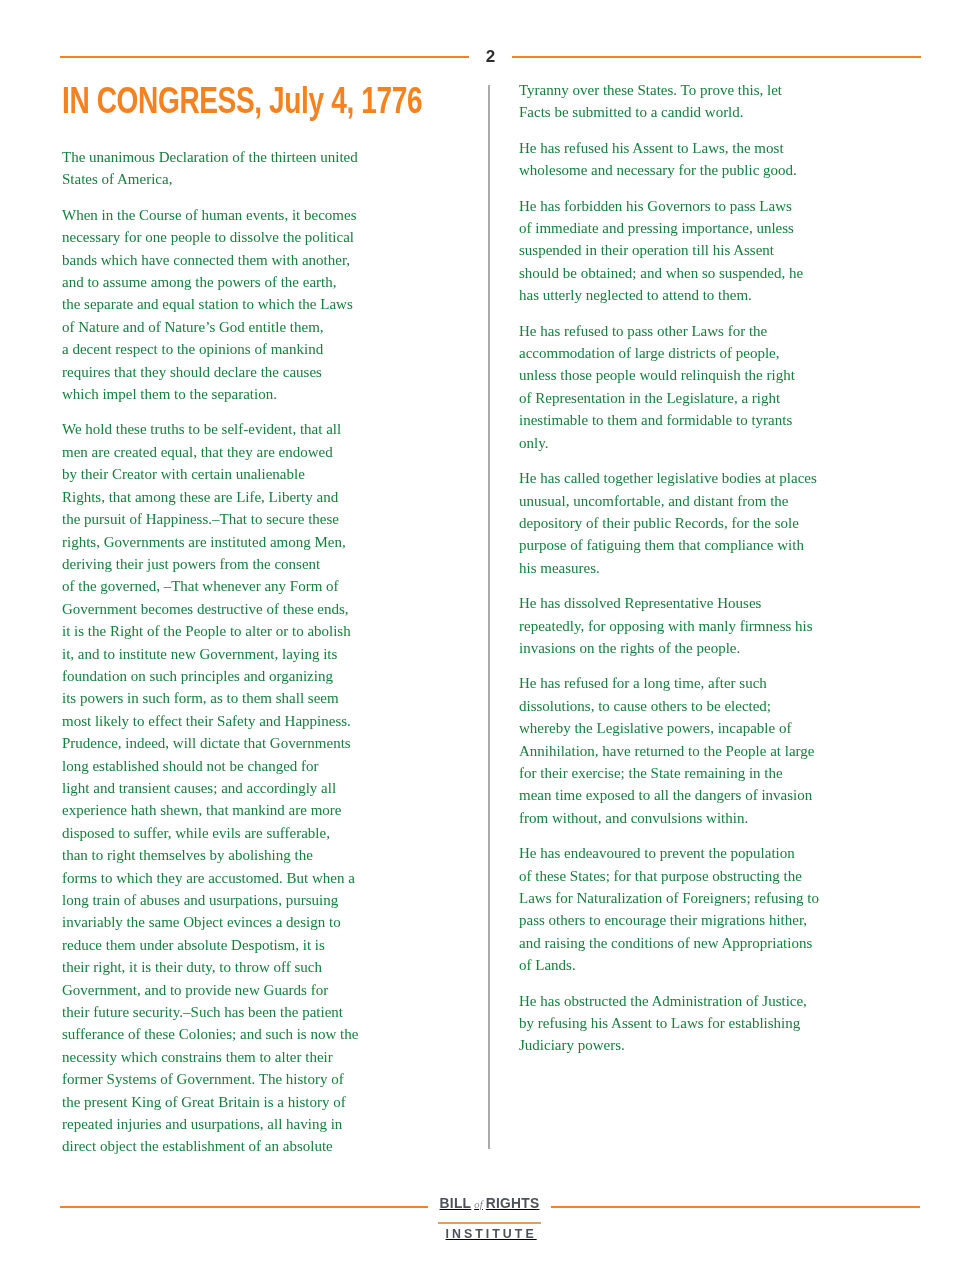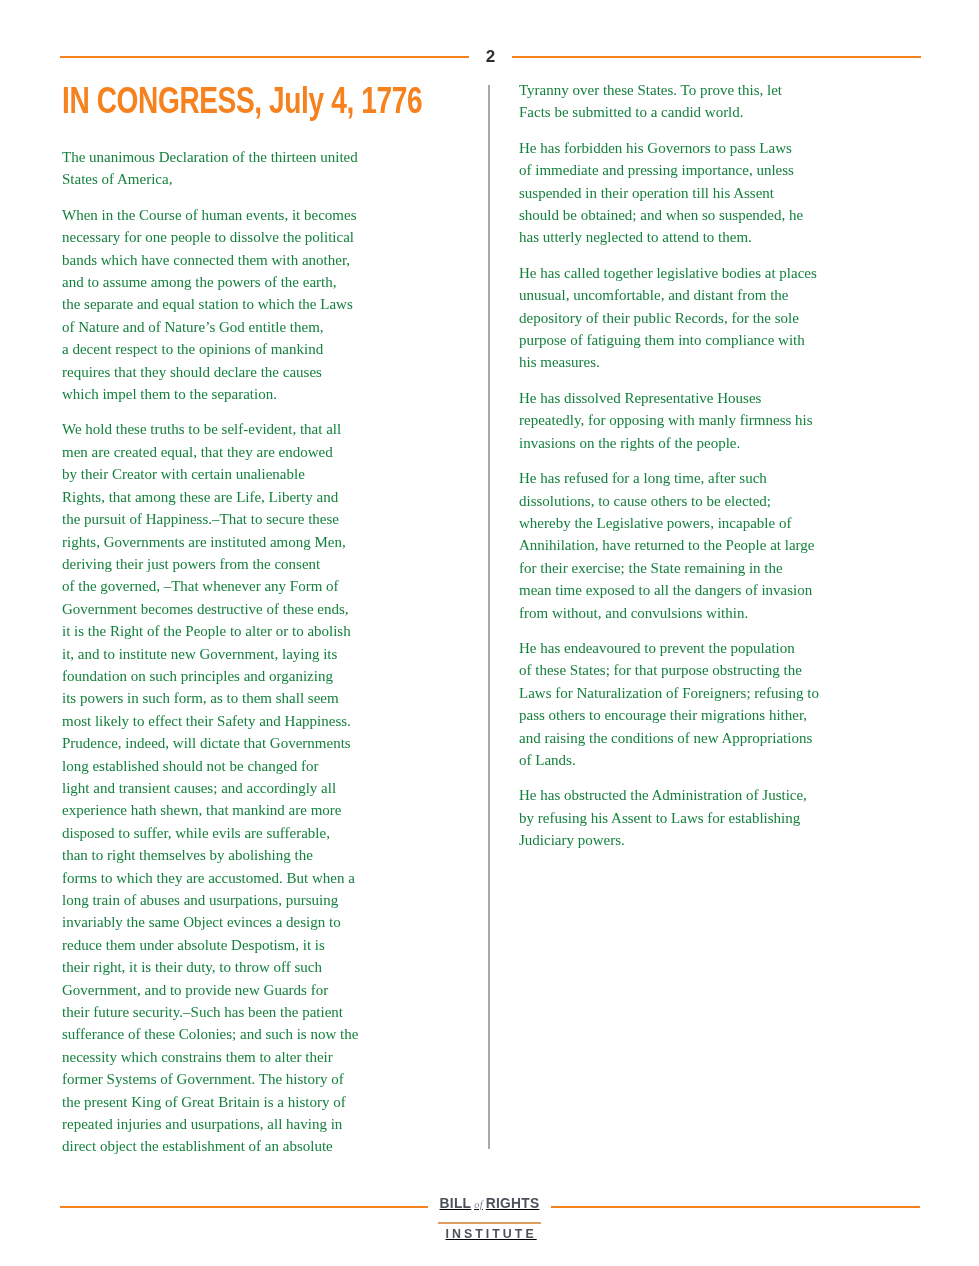--- a/index.html
+++ b/index.html
@@ -121,29 +121,37 @@
 repeated injuries and usurpations, all having in
 direct object the establishment of an absolute</p>
       </div>
   </div>
 
   <div class="divider"></div>
 
   <div class="col-right">
       <p class="para">Tyranny over these States. To prove this, let
 Facts be submitted to a candid world.</p>
+      <p class="para">He has refused his Assent to Laws, the most
+wholesome and necessary for the public good.</p>
       <p class="para">He has forbidden his Governors to pass Laws
 of immediate and pressing importance, unless
 suspended in their operation till his Assent
 should be obtained; and when so suspended, he
 has utterly neglected to attend to them.</p>
+      <p class="para">He has refused to pass other Laws for the
+accommodation of large districts of people,
+unless those people would relinquish the right
+of Representation in the Legislature, a right
+inestimable to them and formidable to tyrants
+only.</p>
       <p class="para">He has called together legislative bodies at places
 unusual, uncomfortable, and distant from the
 depository of their public Records, for the sole
-purpose of fatiguing them into compliance with
+purpose of fatiguing them that compliance with
 his measures.</p>
       <p class="para">He has dissolved Representative Houses
 repeatedly, for opposing with manly firmness his
 invasions on the rights of the people.</p>
       <p class="para">He has refused for a long time, after such
 dissolutions, to cause others to be elected;
 whereby the Legislative powers, incapable of
 Annihilation, have returned to the People at large
 for their exercise; the State remaining in the
 mean time exposed to all the dangers of invasion

